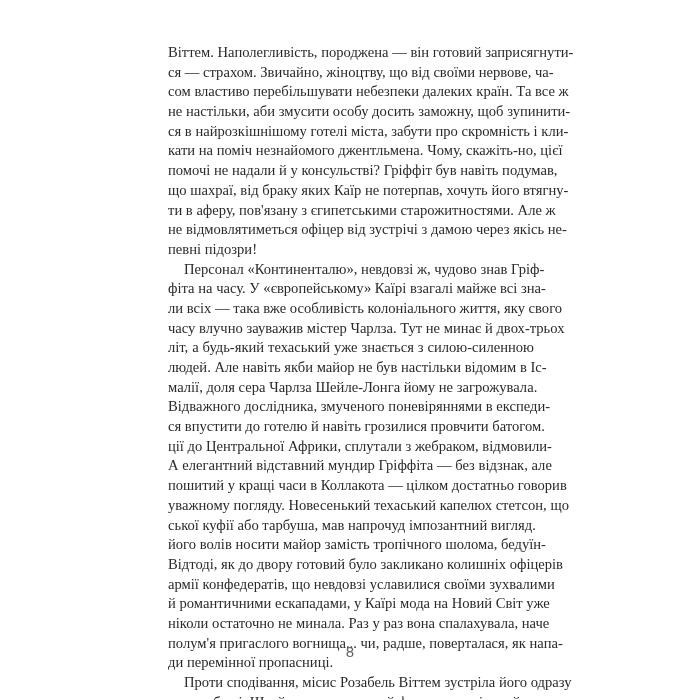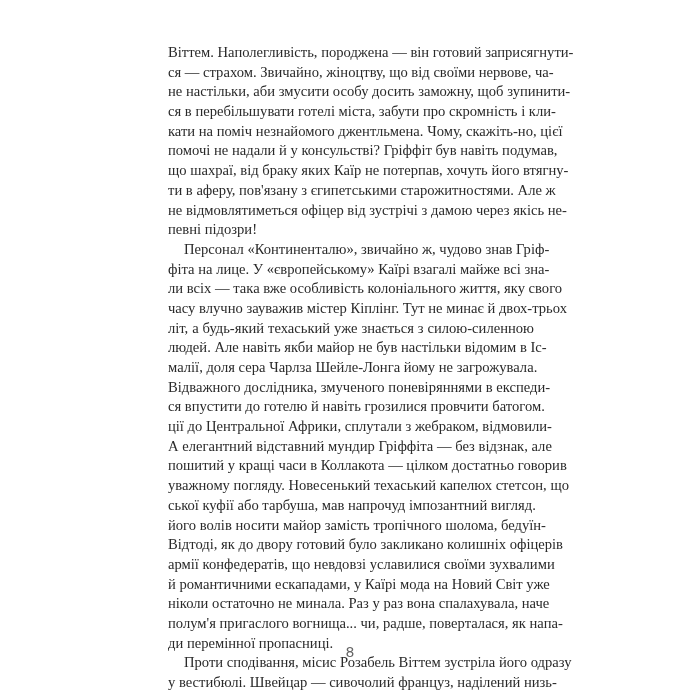--- a/index.html
+++ b/index.html
@@ -55,35 +55,36 @@
   </style>
 </head>
 <body>
 
 <div class="page">
   <div class="text-block">
 
     <div>
       <span class="line">Віттем. Наполегливість, породжена — він готовий заприсягнути-</span>
       <span class="line">ся — страхом. Звичайно, жіноцтву, що від своїми нервове, ча-</span>
+      <span class="line">сом властиво перебільшувати небезпеки далеких країн. Та все ж</span>
       <span class="line">не настільки, аби змусити особу досить заможну, щоб зупинити-</span>
-      <span class="line">ся в перебільшувати готелі міста, забути про скромність і кли-</span>
+      <span class="line">ся в найрозкішнішому готелі міста, забути про скромність і кли-</span>
       <span class="line">кати на поміч незнайомого джентльмена. Чому, скажіть-но, цієї</span>
       <span class="line">помочі не надали й у консульстві? Гріффіт був навіть подумав,</span>
       <span class="line">що шахраї, від браку яких Каїр не потерпав, хочуть його втягну-</span>
       <span class="line">ти в аферу, пов'язану з єгипетськими старожитностями. Але ж</span>
       <span class="line">не відмовлятиметься офіцер від зустрічі з дамою через якісь не-</span>
       <span class="line last">певні підозри!</span>
     </div>
 
     <div>
-      <span class="line indent">Персонал «Континенталю», звичайно ж, чудово знав Гріф-</span>
-      <span class="line">фіта на лице. У «європейському» Каїрі взагалі майже всі зна-</span>
+      <span class="line indent">Персонал «Континенталю», невдовзі ж, чудово знав Гріф-</span>
+      <span class="line">фіта на часу. У «європейському» Каїрі взагалі майже всі зна-</span>
       <span class="line">ли всіх — така вже особливість колоніального життя, яку свого</span>
-      <span class="line">часу влучно зауважив містер Кіплінг. Тут не минає й двох-трьох</span>
+      <span class="line">часу влучно зауважив містер Чарлза. Тут не минає й двох-трьох</span>
       <span class="line">літ, а будь-який техаський уже знається з силою-силенною</span>
       <span class="line">людей. Але навіть якби майор не був настільки відомим в Іс-</span>
       <span class="line">малії, доля сера Чарлза Шейле-Лонга йому не загрожувала.</span>
       <span class="line">Відважного дослідника, змученого поневіряннями в експеди-</span>
       <span class="line">ся впустити до готелю й навіть грозилися провчити батогом.</span>
       <span class="line">ції до Центральної Африки, сплутали з жебраком, відмовили-</span>
       <span class="line">А елегантний відставний мундир Гріффіта — без відзнак, але</span>
       <span class="line">пошитий у кращі часи в Коллакота — цілком достатньо говорив</span>
       <span class="line">уважному погляду. Новесенький техаський капелюх стетсон, що</span>
       <span class="line">ської куфії або тарбуша, мав напрочуд імпозантний вигляд.</span>

